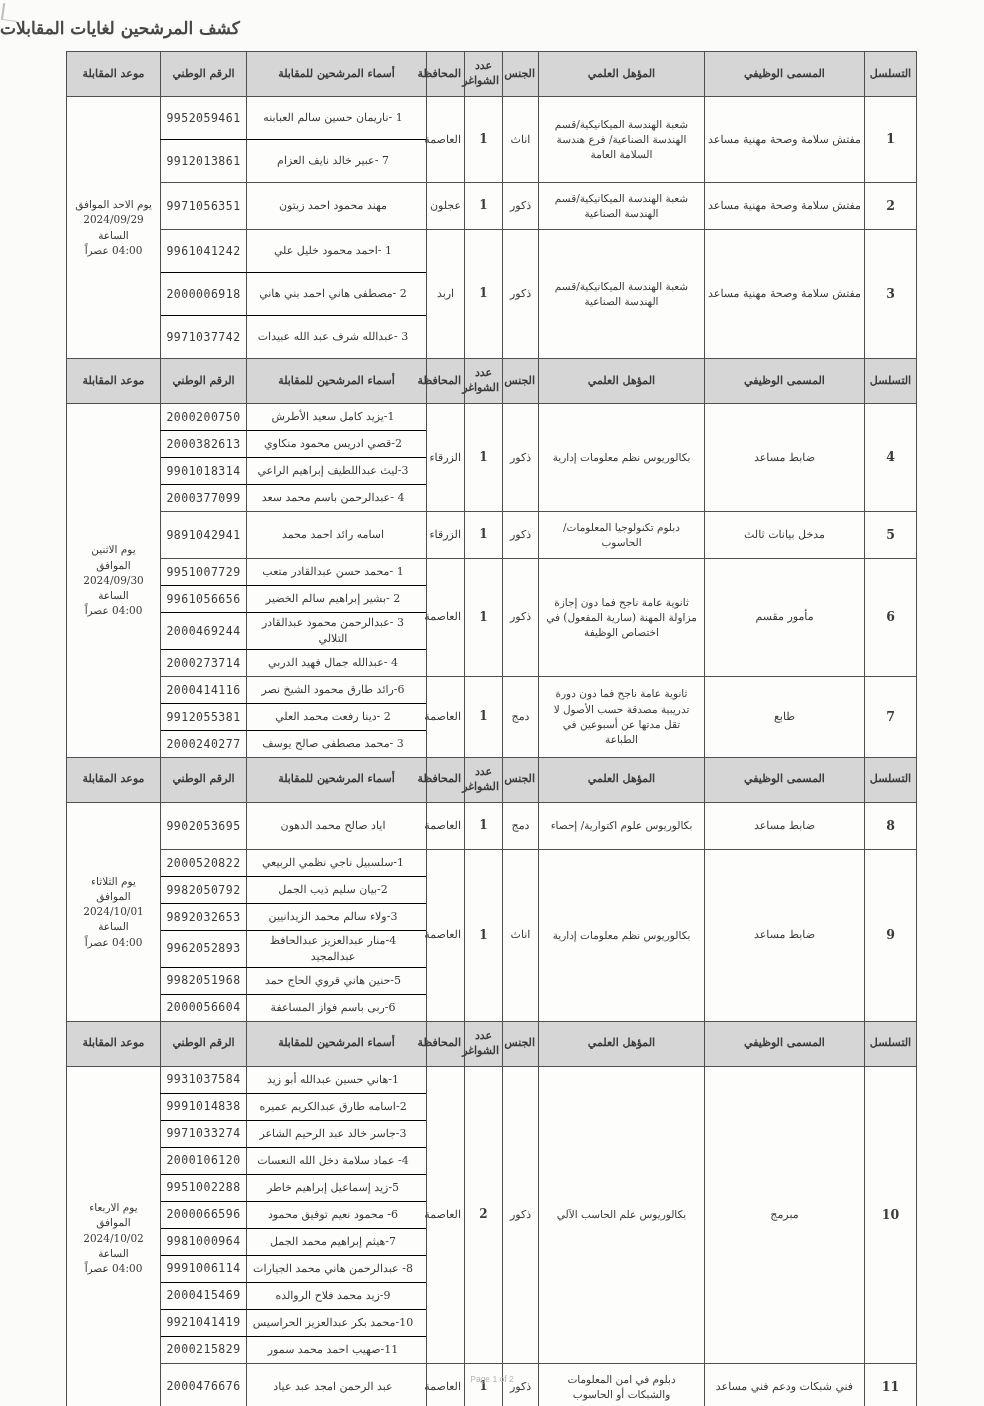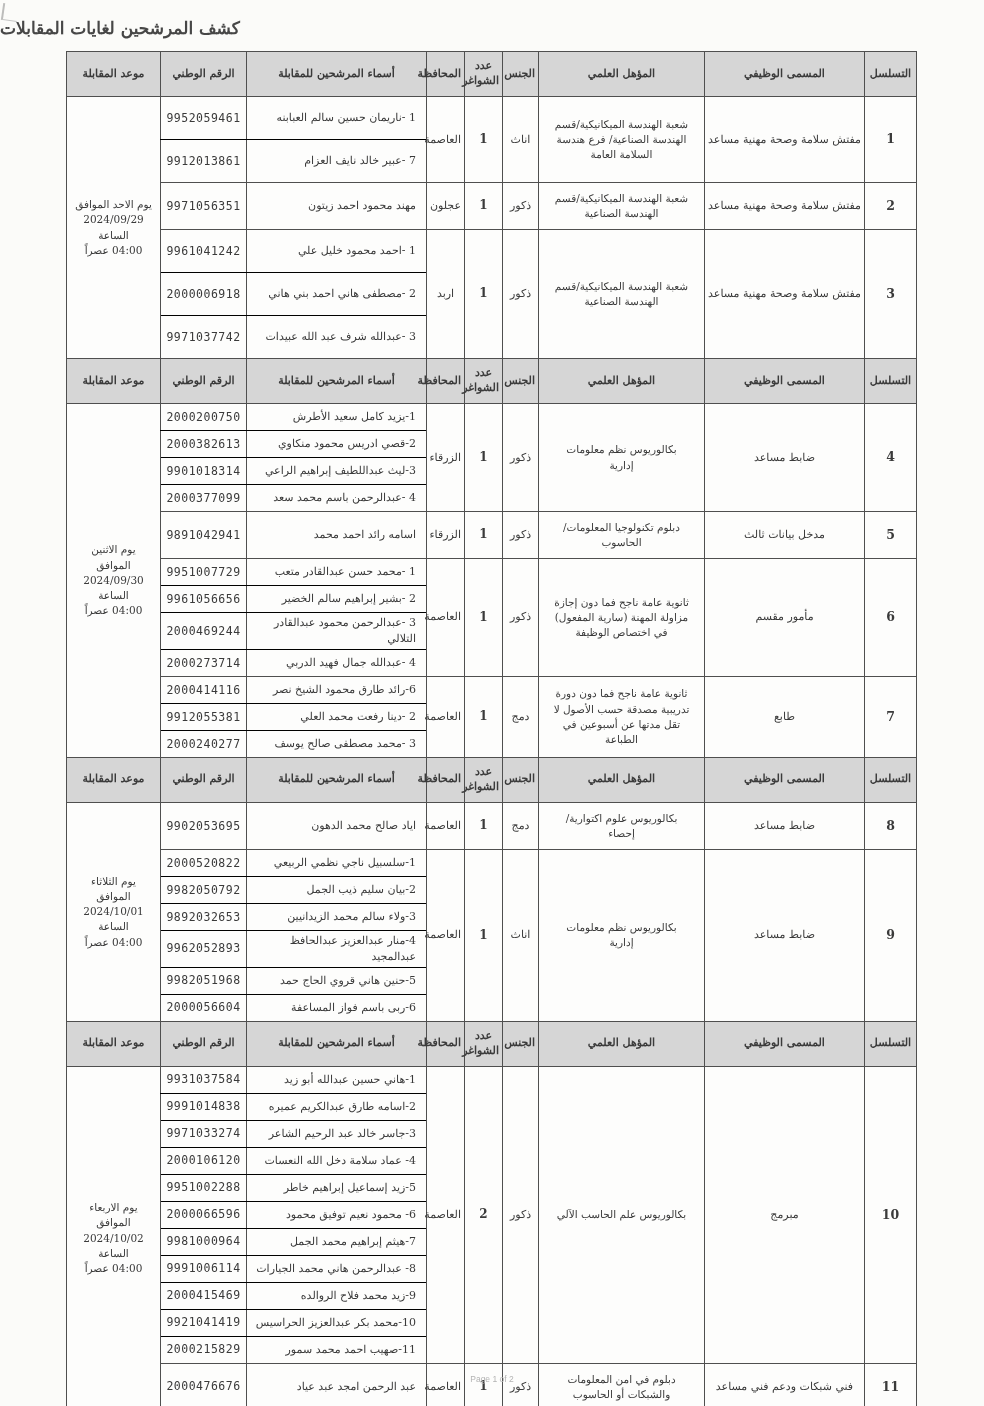--- a/index.html
+++ b/index.html
@@ -44,24 +44,24 @@
     padding:2px 3px;
   }
   th{
     background:#d6d6d6;
     font-size:11px;font-weight:bold;color:#3b3b3b;
     height:40px;line-height:1.35;
   }
   td{font-size:11px;line-height:1.45;}
   td.c-serial{font-size:12.5px;font-weight:bold;}
   td.c-job{font-size:11px;}
-  td.c-qual{font-size:10.5px;padding:4px 14px;}
+  td.c-qual{font-size:10.5px;padding:4px 6px;}
   td.c-gender,td.c-vac,td.c-gov{font-size:11px;}
   td.c-vac{font-weight:bold;font-size:12px;}
-  td.c-name{font-size:11px;text-align:right;padding-right:10px;height:22px;}
+  td.c-name{font-size:11px;text-align:center;padding-right:10px;height:22px;}
   td.c-id{font-family:"DejaVu Sans Mono","Liberation Mono",monospace;font-size:11.5px;letter-spacing:.5px;height:22px;}
   td.c-name.sep,td.c-id.sep{border-bottom:1px solid #000000;}
   td.c-date{font-size:10.5px;padding:6px 2px;}
   td.c-date div{margin:0 0;white-space:nowrap;}
   table.sec-0 td.c-name,table.sec-0 td.c-id{height:38px;}
   tr.single td.c-name,tr.single td.c-id{height:42px;}
   .page-footer{
     position:absolute;left:0;right:0;bottom:22px;
     text-align:center;direction:ltr;
     font-family:"Liberation Sans","DejaVu Sans",sans-serif;

